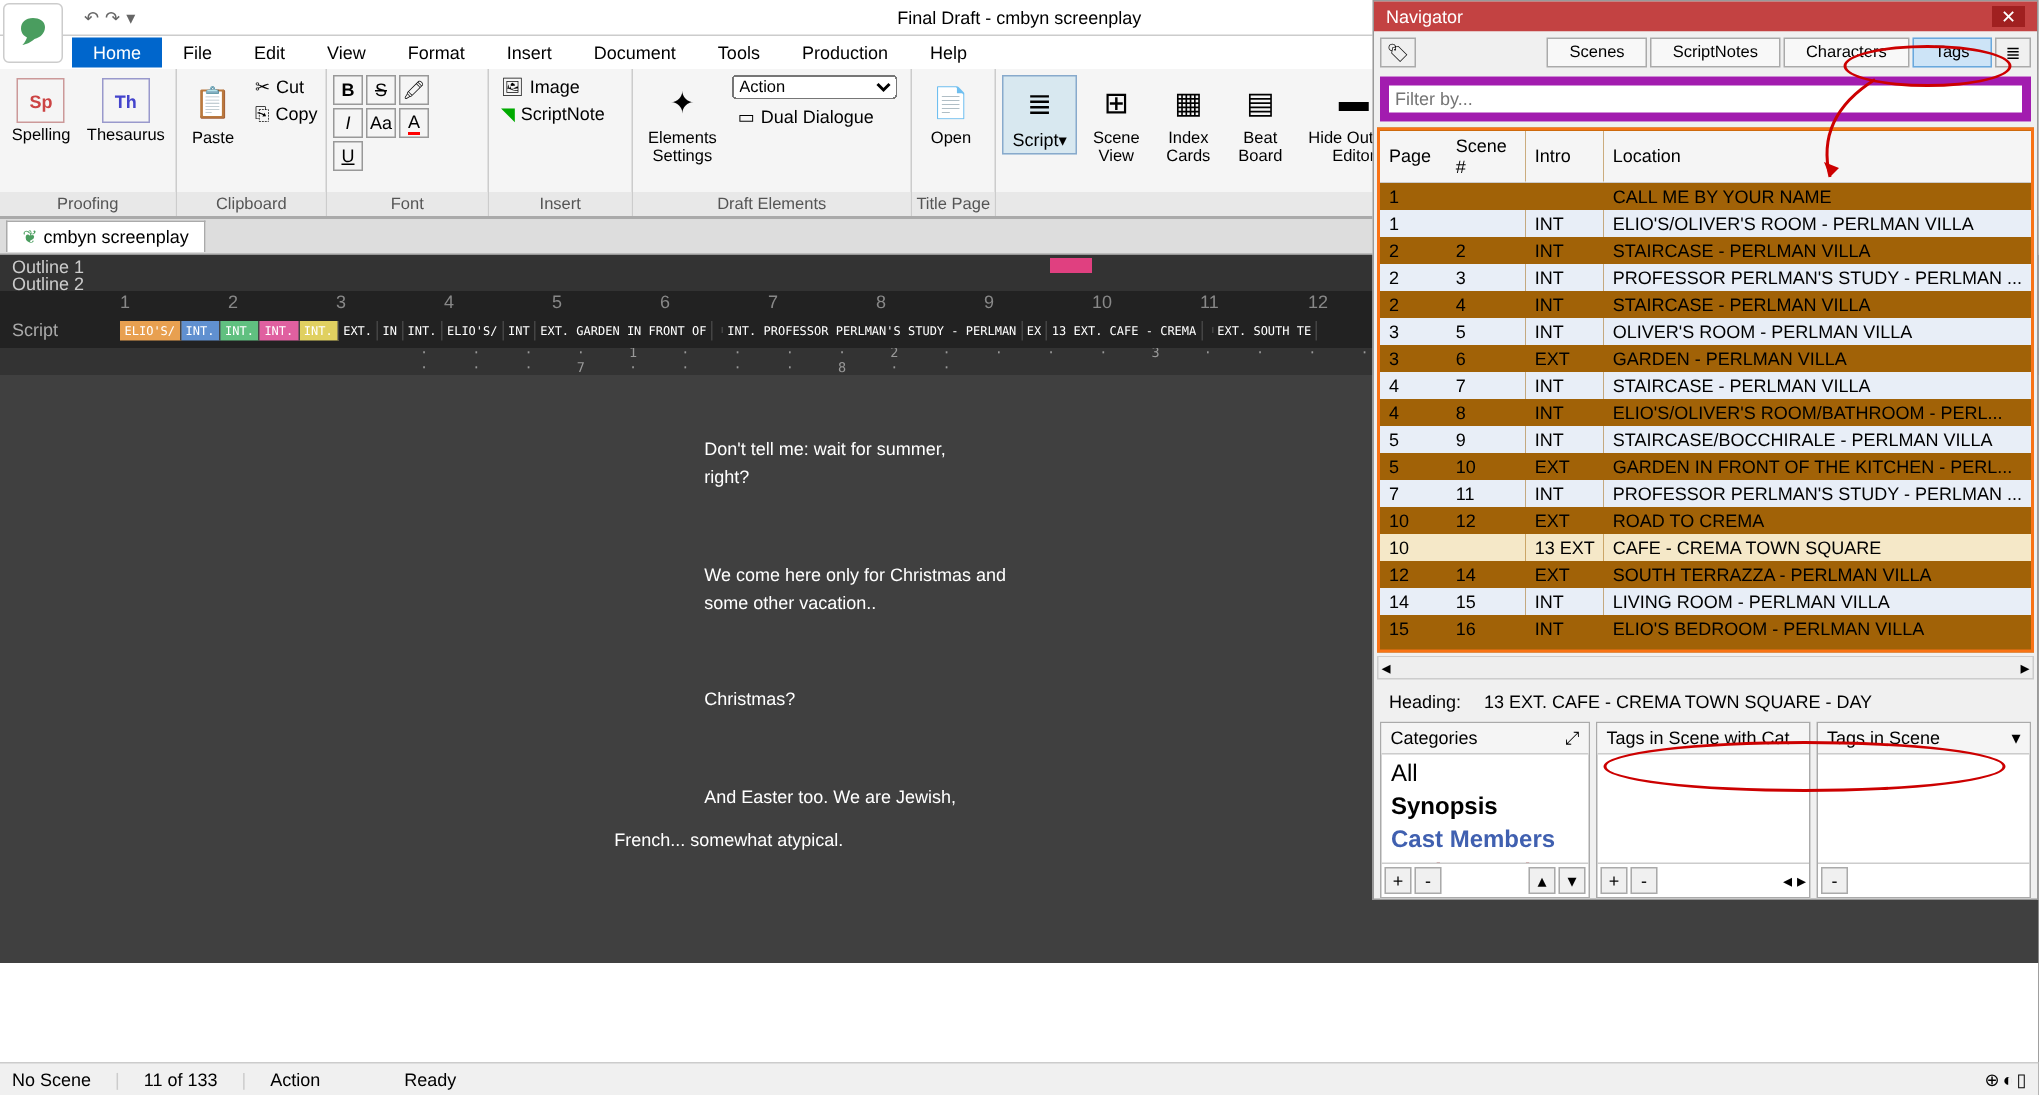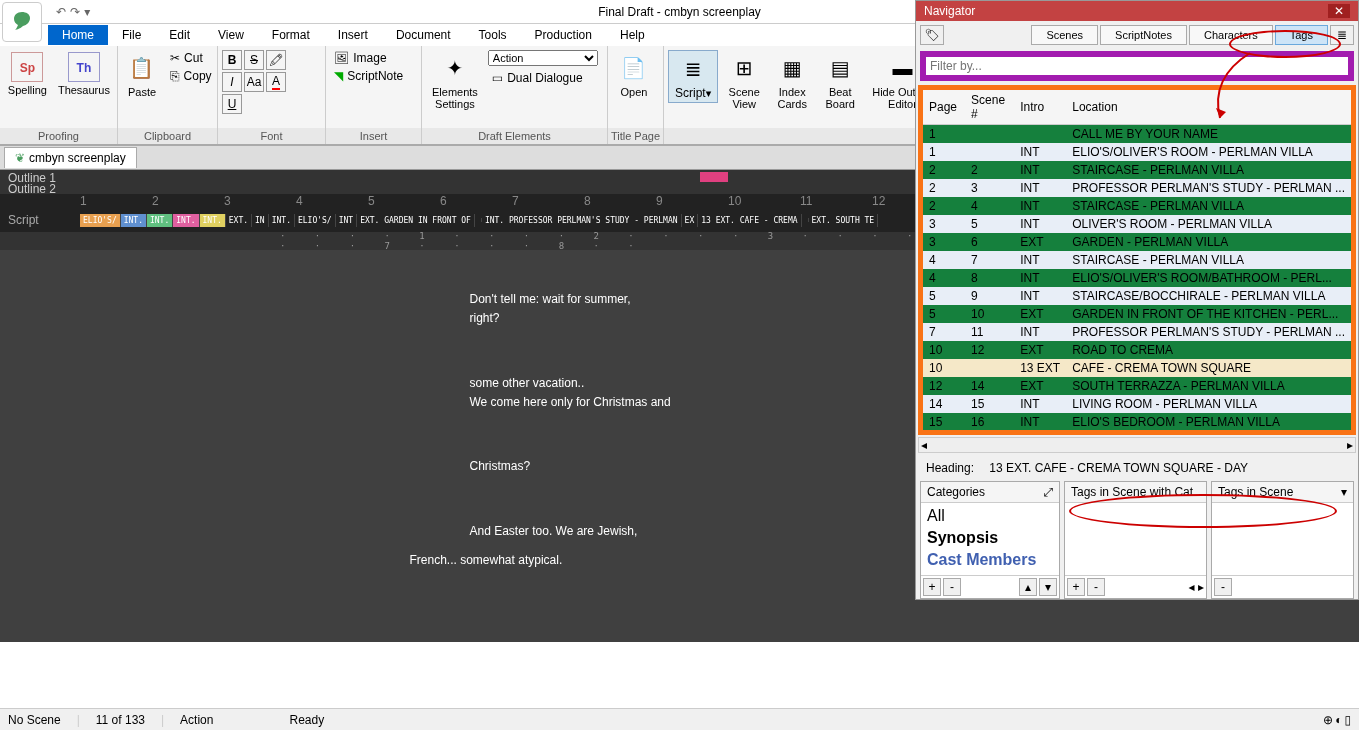--- a/index.html
+++ b/index.html
@@ -44,21 +44,21 @@
 
 .navigator{position:absolute;top:0;right:0;width:444px;height:600px;background:#f0f0f0;border:1px solid #999;display:flex;flex-direction:column}
 .nav-title{background:#c34242;color:#fff;padding:3px 8px;display:flex;justify-content:space-between;align-items:center;font-size:12px}
 .nav-close{background:#a02020;padding:0 6px;cursor:pointer}
 .nav-tabs{display:flex;padding:4px;gap:2px;background:#f0f0f0;align-items:center}
 .nav-tabs .ntab{padding:3px 14px;border:1px solid #aaa;background:#f8f8f8;cursor:pointer;font-size:11px}
 .nav-tabs .ntab.active{background:#cde4f7;border-color:#6aa8dc}
 .nav-tabs .nicon{width:24px;height:20px;border:1px solid #aaa;display:flex;align-items:center;justify-content:center;cursor:pointer}
 .nav-filter{padding:2px 4px}
 .nav-filter input{width:100%;padding:2px 4px;border:6px solid #a21caf}
-.nav-table{flex:0 0 auto;overflow:auto;background:#15803d;border:5px solid #f97316;margin:2px}
+.nav-table{flex:0 0 auto;overflow:auto;background:#a16207;border:2px solid #f97316;margin:2px}
 .nav-table table{width:100%;border-collapse:collapse;font-size:12px}
 .nav-table th{text-align:left;padding:3px 6px;background:#f5f5f5;border-bottom:1px solid #ccc;font-weight:normal;position:sticky;top:0}
 .nav-table td{padding:2px 6px;white-space:nowrap;overflow:hidden;text-overflow:ellipsis}
 .nav-table tr.alt{background:#e8eef7}
 .nav-table tr.sel{background:#f5e8c8}
 .nav-hscroll{height:16px;background:#eee;border:1px solid #ccc;margin:0 2px 2px 2px;position:relative}
 .nav-heading{padding:6px 10px;font-size:12px}
 .nav-heading .lbl{display:inline-block;width:60px}
 .nav-bottom{display:flex;gap:4px;padding:0 4px;flex:1;overflow:hidden}
 .nav-panel{flex:1;border:1px solid #aaa;background:#fff;display:flex;flex-direction:column;min-width:0}
@@ -302,37 +302,37 @@
   <div class="sblock"></div>
   <div class="sblock">EXT. SOUTH TE</div>
 </div>
 
 <div class="page-area">
   <div class="page-ruler">· · · · 1 · · · · 2 · · · · 3 · · · · 4 · · · · 5 · · · · 6 · · · · 7 · · · · 8 · ·</div>
   <div class="page">
     <div class="dlg">Don't tell me: wait for summer,</div>
     <div class="dlg">right?</div>
     <div class="char">ELIO</div>
+    <div class="dlg">We come here only for Christmas and</div>
     <div class="dlg">some other vacation..</div>
-    <div class="dlg">We come here only for Christmas and</div>
     <div class="char">OLIVER</div>
     <div class="dlg">Christmas?</div>
     <div class="char">ELIO</div>
     <div class="dlg">And Easter too. We are Jewish,</div>
     <div class="action-line">French... somewhat atypical.</div>
   </div>
 </div>
 
 <div class="statusbar">
   <span>No Scene</span>
   <span class="sep">|</span>
   <span>11  of  133</span>
   <span class="sep">|</span>
   <span>Action</span>
-  <span style="margin-left:60px">Ready</span>
+  <span style="margin-left:40px">Ready</span>
   <div class="right">
     <span>⊕</span>
     <span>◐</span>
     <span>▯</span>
   </div>
 </div>
 
 <div class="navigator">
   <div class="nav-title">
     <span>Navigator</span>

